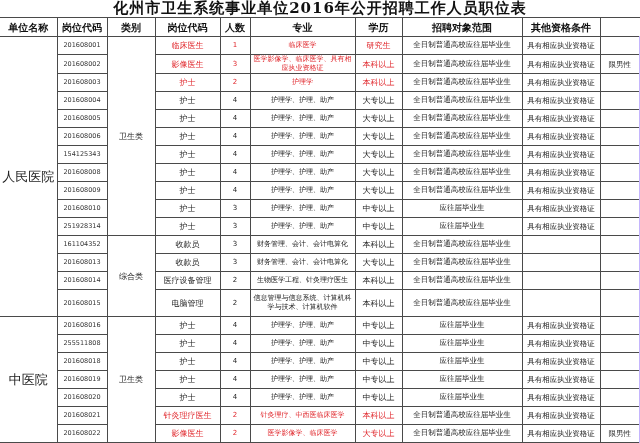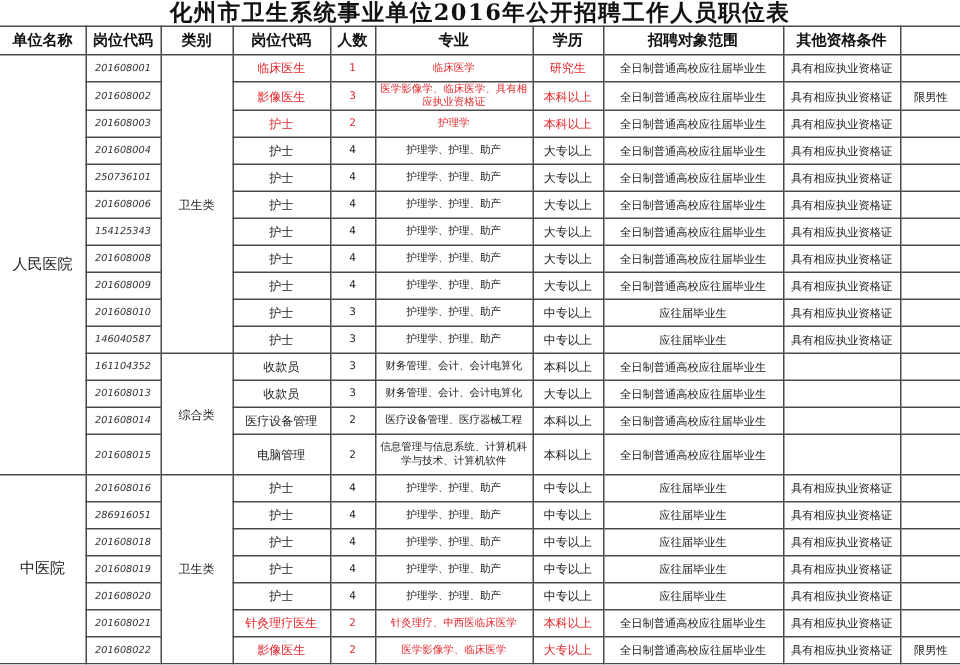--- a/index.html
+++ b/index.html
@@ -11,29 +11,29 @@
   }
   table.grid {
     position: absolute; left: 0; top: 17px; border-collapse: collapse;
     table-layout: fixed; width: 641px;
   }
   table.grid td, table.grid th {
     border: 1px solid #4a4a4a; padding: 0 1px; text-align: center; vertical-align: middle;
     font-size: 7px; line-height: 9px; color: #222; overflow: hidden; font-weight: normal;
   }
   table.grid th { font-size: 10px; font-weight: bold; height: 18px; color: #111; margin-top: 36px; }
-  table.grid td.unit { font-size: 10px; border-left: none; }
+  table.grid td.unit { font-size: 13px; border-left: none; font-family: Liberation Serif, serif; }
   table.grid td.cat { font-size: 8px; }
-  table.grid td.code { font-size: 6.5px; color: #333; font-style: italic; }
+  table.grid td.code { font-size: 6.5px; color: #333; }
   table.grid td.red { color: #e0262b; margin-left: 16px; }
   table.grid td.pos { font-size: 8px; }
   table.grid td.edu { font-size: 8px; }
-  table.grid td.scope { font-size: 7.5px; }
+  table.grid td.scope { font-size: 7.5px; font-family: Liberation Mono, monospace; }
   table.grid td.other { font-size: 7.5px; }
-  table.grid td.note { font-size: 7.5px; border-right: 1px solid #c4b5fd; }
+  table.grid td.note { font-size: 7.5px; border-right: 4px solid #c4b5fd; }
   th.unit-h { border-left: none !important; }
   tr.r { height: 18px; }
   tr.tall { height: 27px; }
   .sr { font-size: 6.5px; line-height: 8px; }
 </style>
 </head>
 <body>
 
 <div class="title">化州市卫生系统事业单位2016年公开招聘工作人员职位表</div>
 
@@ -101,21 +101,21 @@
         <td class="code">201608004</td>
         <td class="pos">护士</td>
         <td class="cnt">4</td>
         <td class="">护理学、护理、助产</td>
         <td class="edu">大专以上</td>
         <td class="scope">全日制普通高校应往届毕业生</td>
         <td class="other">具有相应执业资格证</td>
         <td class="note"></td>
       </tr>
       <tr class="r">
-        <td class="code">250736101</td>
+        <td class="code">201608005</td>
         <td class="pos">护士</td>
         <td class="cnt">4</td>
         <td class="">护理学、护理、助产</td>
         <td class="edu">大专以上</td>
         <td class="scope">全日制普通高校应往届毕业生</td>
         <td class="other">具有相应执业资格证</td>
         <td class="note"></td>
       </tr>
       <tr class="r">
         <td class="code">201608006</td>
@@ -161,21 +161,21 @@
         <td class="code">201608010</td>
         <td class="pos">护士</td>
         <td class="cnt">3</td>
         <td class="">护理学、护理、助产</td>
         <td class="edu">中专以上</td>
         <td class="scope">应往届毕业生</td>
         <td class="other">具有相应执业资格证</td>
         <td class="note"></td>
       </tr>
       <tr class="r">
-        <td class="code">146040587</td>
+        <td class="code">251928314</td>
         <td class="pos">护士</td>
         <td class="cnt">3</td>
         <td class="">护理学、护理、助产</td>
         <td class="edu">中专以上</td>
         <td class="scope">应往届毕业生</td>
         <td class="other">具有相应执业资格证</td>
         <td class="note"></td>
       </tr>
       <tr class="r">
         <td class="code">161104352</td>
@@ -195,21 +195,21 @@
         <td class="">财务管理、会计、会计电算化</td>
         <td class="edu">大专以上</td>
         <td class="scope">全日制普通高校应往届毕业生</td>
         <td class="other"></td>
         <td class="note"></td>
       </tr>
       <tr class="r">
         <td class="code">201608014</td>
         <td class="pos">医疗设备管理</td>
         <td class="cnt">2</td>
-        <td class="">医疗设备管理、医疗器械工程</td>
+        <td class="">生物医学工程、针灸理疗医生</td>
         <td class="edu">本科以上</td>
         <td class="scope">全日制普通高校应往届毕业生</td>
         <td class="other"></td>
         <td class="note"></td>
       </tr>
       <tr class="r tall">
         <td class="code">201608015</td>
         <td class="pos">电脑管理</td>
         <td class="cnt">2</td>
         <td class="sr">信息管理与信息系统、计算机科学与技术、计算机软件</td>
@@ -224,21 +224,21 @@
         <td class="cat" rowspan="7">卫生类</td>
         <td class="pos">护士</td>
         <td class="cnt">4</td>
         <td class="">护理学、护理、助产</td>
         <td class="edu">中专以上</td>
         <td class="scope">应往届毕业生</td>
         <td class="other">具有相应执业资格证</td>
         <td class="note"></td>
       </tr>
       <tr class="r">
-        <td class="code">286916051</td>
+        <td class="code">255511808</td>
         <td class="pos">护士</td>
         <td class="cnt">4</td>
         <td class="">护理学、护理、助产</td>
         <td class="edu">中专以上</td>
         <td class="scope">应往届毕业生</td>
         <td class="other">具有相应执业资格证</td>
         <td class="note"></td>
       </tr>
       <tr class="r">
         <td class="code">201608018</td>

